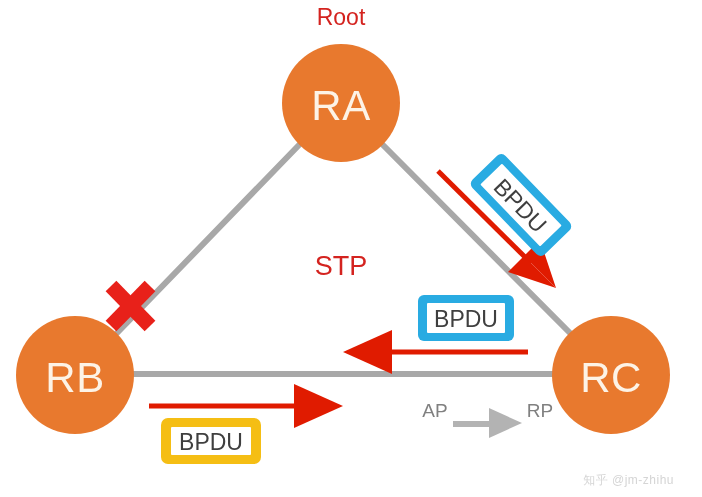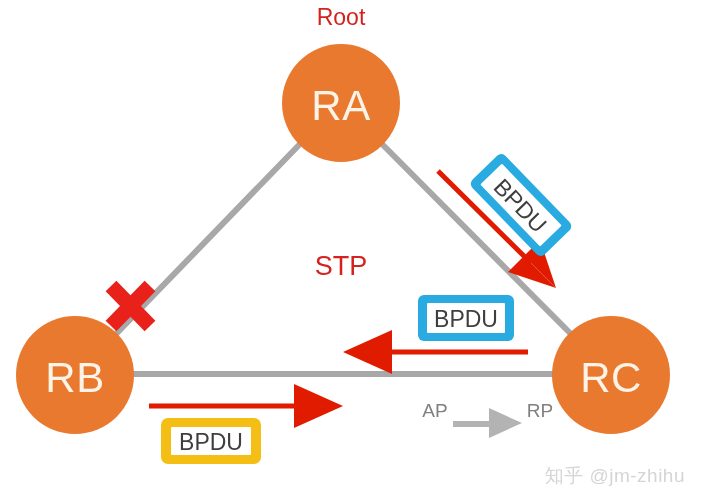--- a/index.html
+++ b/index.html
@@ -55,24 +55,24 @@
   .bpdu-text {
     font-family: "Liberation Sans", sans-serif;
     font-size: 23px;
     fill: #3f3f3f;
     text-anchor: middle;
     dominant-baseline: central;
     font-weight: 400;
   }
   .watermark {
     position: absolute;
-    right: 17px;
+    right: 28px;
     bottom: 8px;
     font-family: "Liberation Sans", sans-serif;
-    font-size: 19px;
+    font-size: 12px;
     color: #d5d5d5;
     letter-spacing: 0.5px;
     user-select: none;
     white-space: nowrap;
     margin-left: 24px;
   }
 </style>
 </head>
 <body>
 

